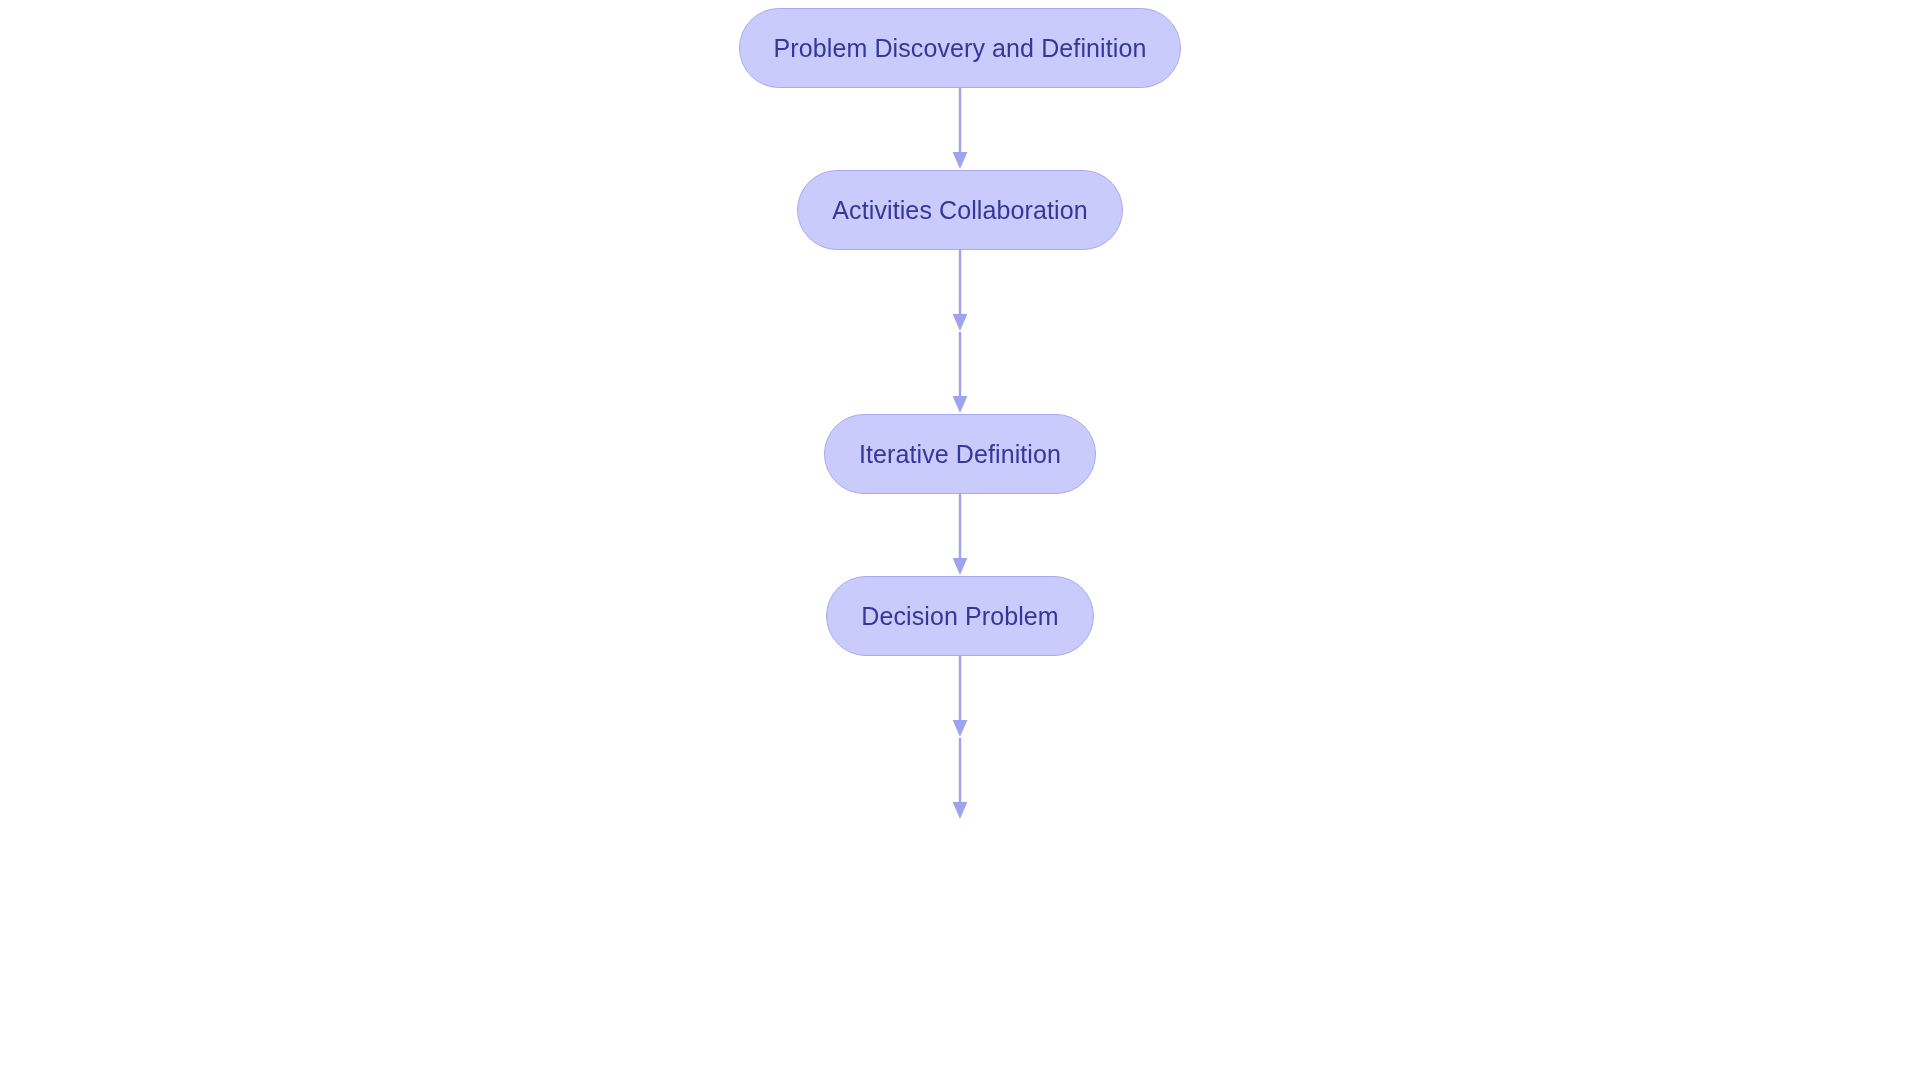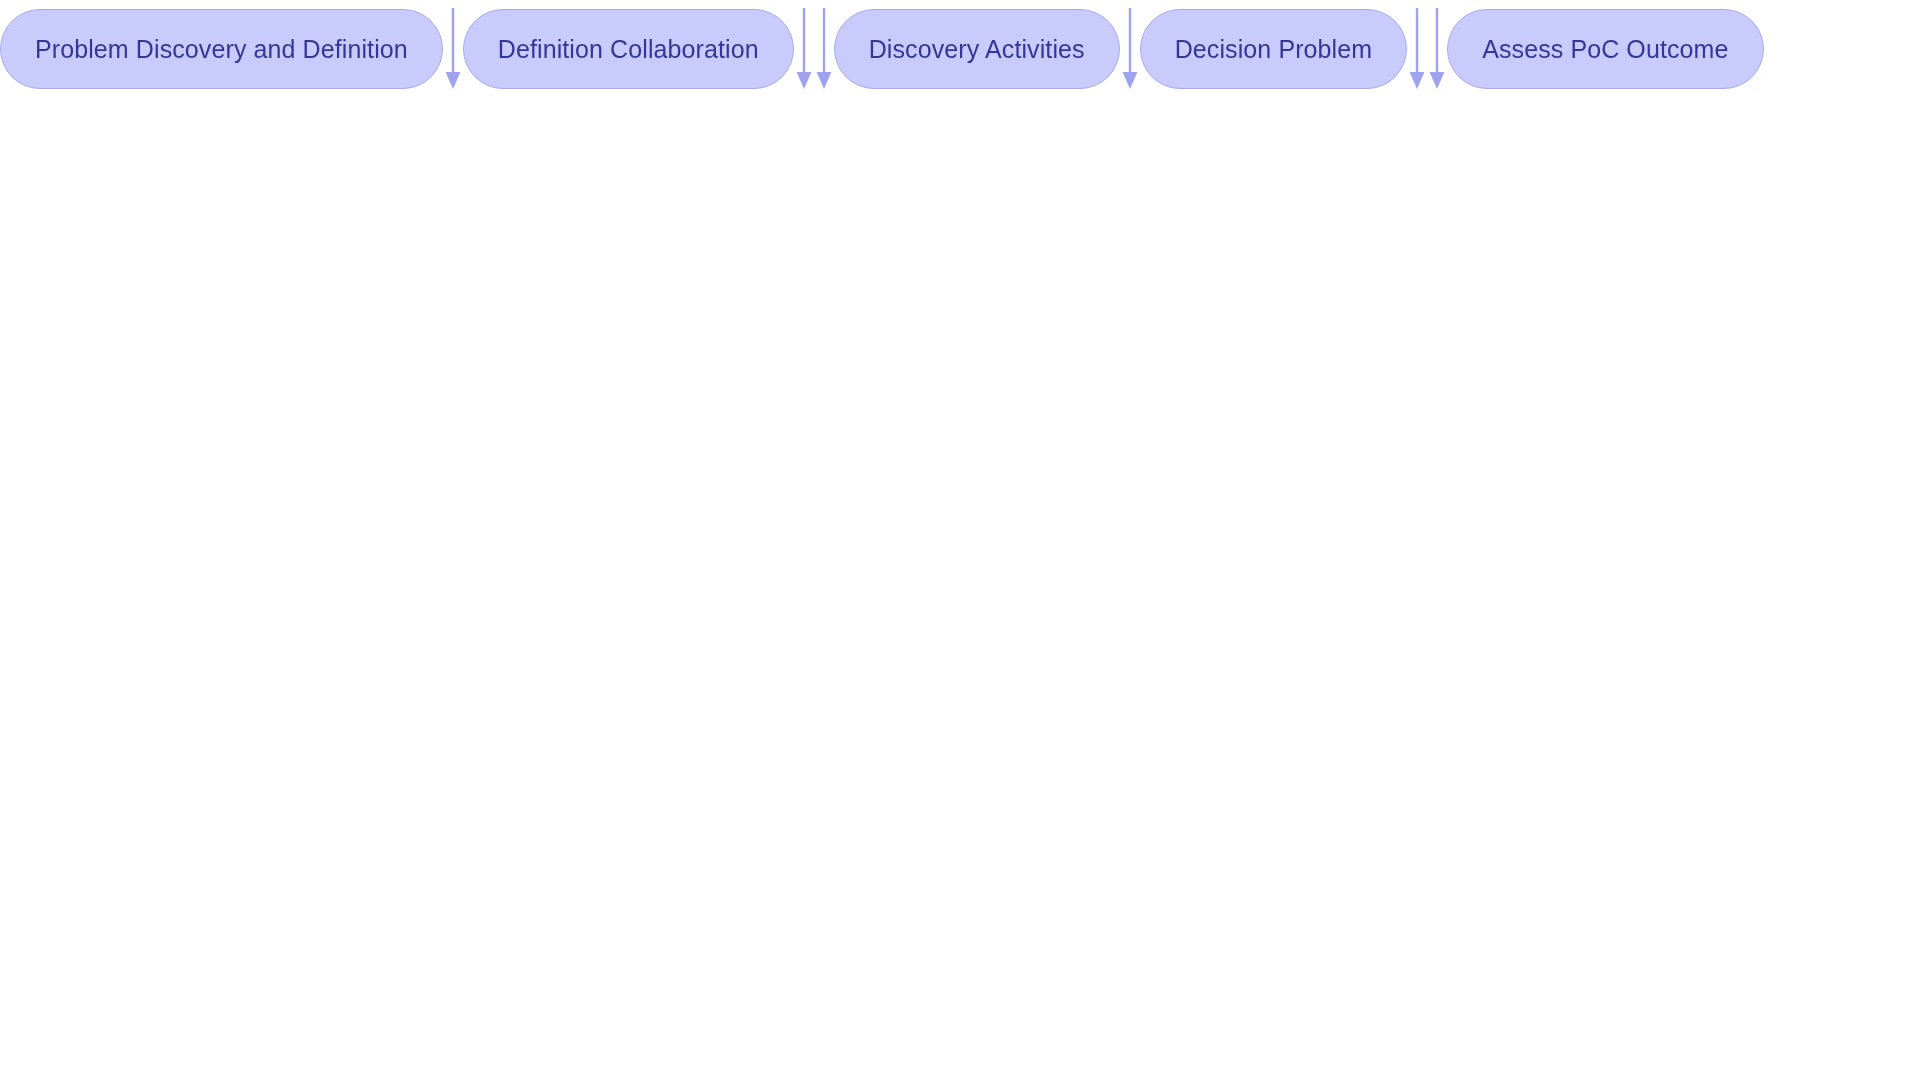--- a/index.html
+++ b/index.html
@@ -20,21 +20,21 @@
     height: 1080px;
     background: #ffffff;
   }
 
   .flow-column {
     position: absolute;
     left: 0;
     top: 8px;
     width: 1920px;
     display: flex;
-    flex-direction: row;
+    flex-direction: column;
     align-items: center;
   }
 
   .node {
     box-sizing: border-box;
     height: 80px;
     border-radius: 40px;
     background: #c9cbfd;
     border: 1.6px solid #a7aaf0;
     display: flex;
@@ -77,40 +77,40 @@
     </div>
 
     <div class="connector">
       <svg width="20" height="82" viewBox="0 0 20 82" xmlns="http://www.w3.org/2000/svg" aria-hidden="true">
         <line x1="10" y1="0" x2="10" y2="66" stroke="#9fa3ef" stroke-width="2.4"></line>
         <polygon points="10,81 2.6,64 17.4,64" fill="#9fa3ef"></polygon>
       </svg>
     </div>
 
     <div class="node">
-      <span class="node-label">Definition Collaboration</span>
+      <span class="node-label">Activities Collaboration</span>
     </div>
 
     <div class="connector">
       <svg width="20" height="82" viewBox="0 0 20 82" xmlns="http://www.w3.org/2000/svg" aria-hidden="true">
         <line x1="10" y1="0" x2="10" y2="66" stroke="#9fa3ef" stroke-width="2.4"></line>
         <polygon points="10,81 2.6,64 17.4,64" fill="#9fa3ef"></polygon>
       </svg>
     </div>
 
 
     <div class="connector">
       <svg width="20" height="82" viewBox="0 0 20 82" xmlns="http://www.w3.org/2000/svg" aria-hidden="true">
         <line x1="10" y1="0" x2="10" y2="66" stroke="#9fa3ef" stroke-width="2.4"></line>
         <polygon points="10,81 2.6,64 17.4,64" fill="#9fa3ef"></polygon>
       </svg>
     </div>
 
     <div class="node">
-      <span class="node-label">Discovery Activities</span>
+      <span class="node-label">Iterative Definition</span>
     </div>
 
     <div class="connector">
       <svg width="20" height="82" viewBox="0 0 20 82" xmlns="http://www.w3.org/2000/svg" aria-hidden="true">
         <line x1="10" y1="0" x2="10" y2="66" stroke="#9fa3ef" stroke-width="2.4"></line>
         <polygon points="10,81 2.6,64 17.4,64" fill="#9fa3ef"></polygon>
       </svg>
     </div>
 
     <div class="node">
@@ -125,18 +125,15 @@
     </div>
 
 
     <div class="connector">
       <svg width="20" height="82" viewBox="0 0 20 82" xmlns="http://www.w3.org/2000/svg" aria-hidden="true">
         <line x1="10" y1="0" x2="10" y2="66" stroke="#9fa3ef" stroke-width="2.4"></line>
         <polygon points="10,81 2.6,64 17.4,64" fill="#9fa3ef"></polygon>
       </svg>
     </div>
 
-    <div class="node">
-      <span class="node-label">Assess PoC Outcome</span>
-    </div>
 
   </div>
 </div>
 
 </body></html>

